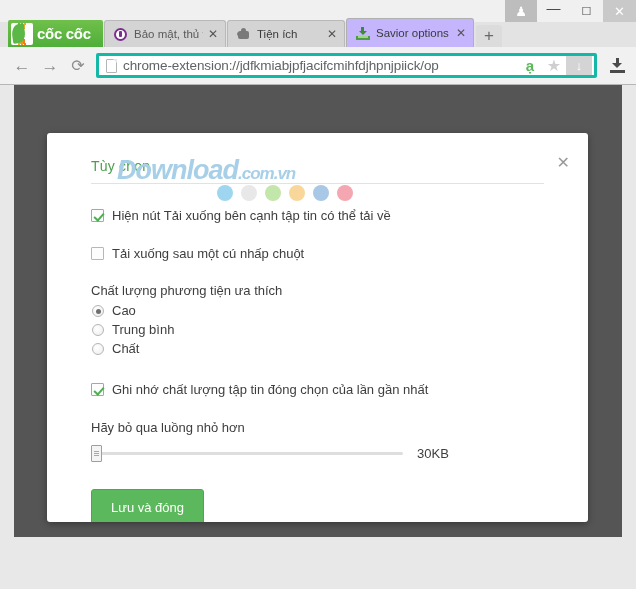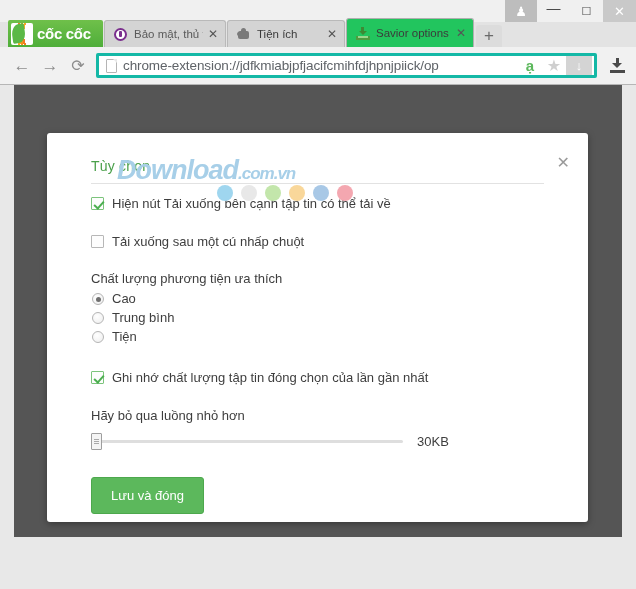--- a/index.html
+++ b/index.html
@@ -94,21 +94,21 @@
     background: #d4d4d4;
     border: 1px solid #b9b9b9;
     border-bottom: none;
     border-radius: 3px 3px 0 0;
     margin-left: 1px;
     position: relative;
   }
   .tab.inactive-1 { width: 122px; }
   .tab.inactive-2 { width: 118px; justify-content: flex-end; }
   .tab.active {
-    background: #22c55e;
+    background: #c4b5fd;
     height: 29px;
     width: 128px;
     border-color: #b0b0b0;
     z-index: 3;
   }
   .tab-favicon {
     width: 15px; height: 15px; flex: none;
     margin-right: 6px;
     display: flex; align-items: center; justify-content: center;
   }
@@ -308,21 +308,21 @@
   .watermark .sm { font-size: 17px; }
   .dots {
     position: absolute;
     left: 170px; top: 52px;
     display: flex; gap: 8px;
     pointer-events: none;
   }
   .dot { width: 16px; height: 16px; border-radius: 50%; }
 
   
-  .form { margin: 12px 0 0 18px; }
+  .form { margin: 24px 0 0 18px; }
   .row { display: flex; align-items: flex-start; margin-bottom: 0; }
   .row-label {
     font-size: 13px; color: #3e3e3e;
     line-height: 16px;
   }
   .cb {
     width: 13px; height: 13px; flex: none;
     border: 1px solid #b7b7b7;
     background: #fdfdfd;
     margin: 1px 8px 0 0;
@@ -560,21 +560,21 @@
                 <div class="row-label">Cao</div>
               </div>
 
               <div class="radio-row">
                 <div class="rb"></div>
                 <div class="row-label">Trung bình</div>
               </div>
 
               <div class="radio-row">
                 <div class="rb"></div>
-                <div class="row-label">Tiện</div>
+                <div class="row-label">Chất</div>
               </div>
             </div>
 
             <div class="spacer-3"></div>
 
             <div class="row">
               <div class="cb checked"></div>
               <div class="row-label">Ghi nhớ chất lượng tập tin đóng chọn của lần gần nhất</div>
             </div>
 

